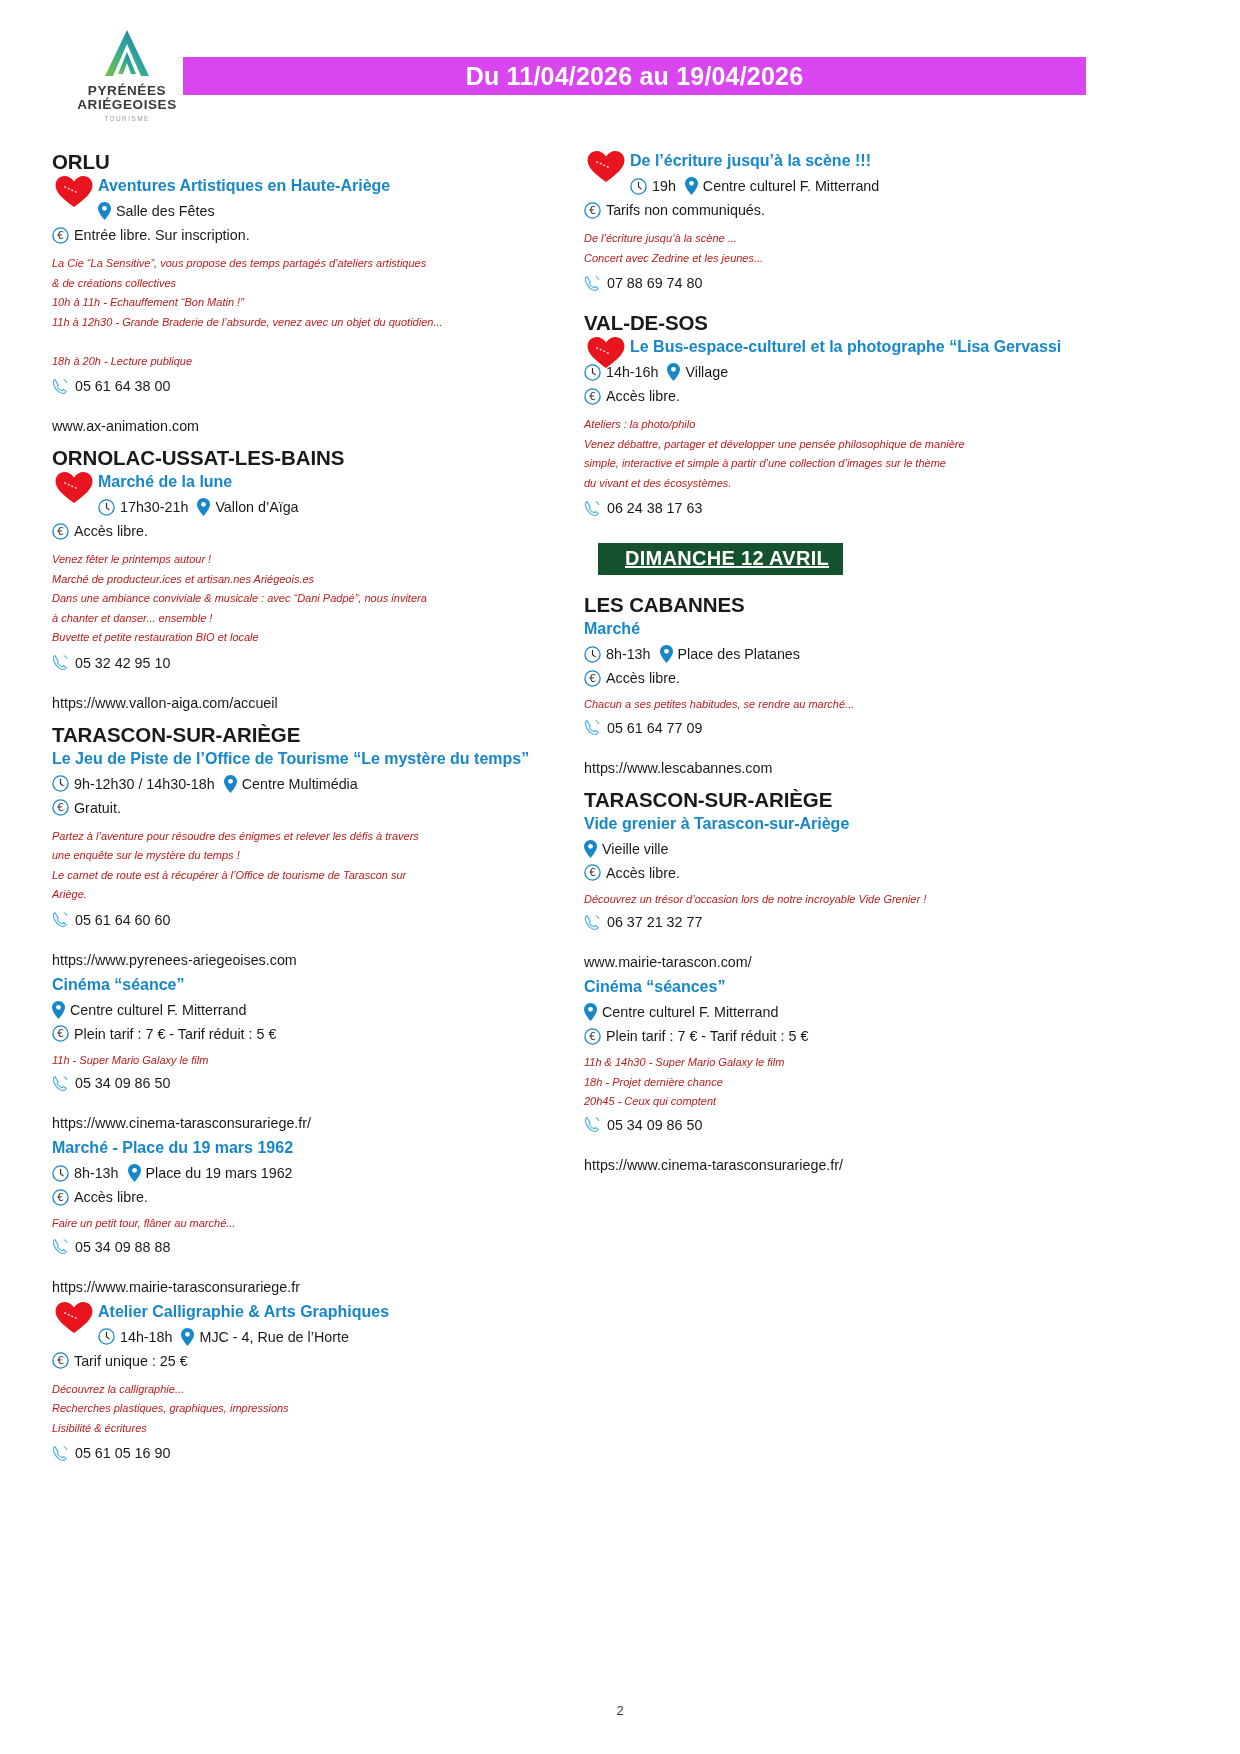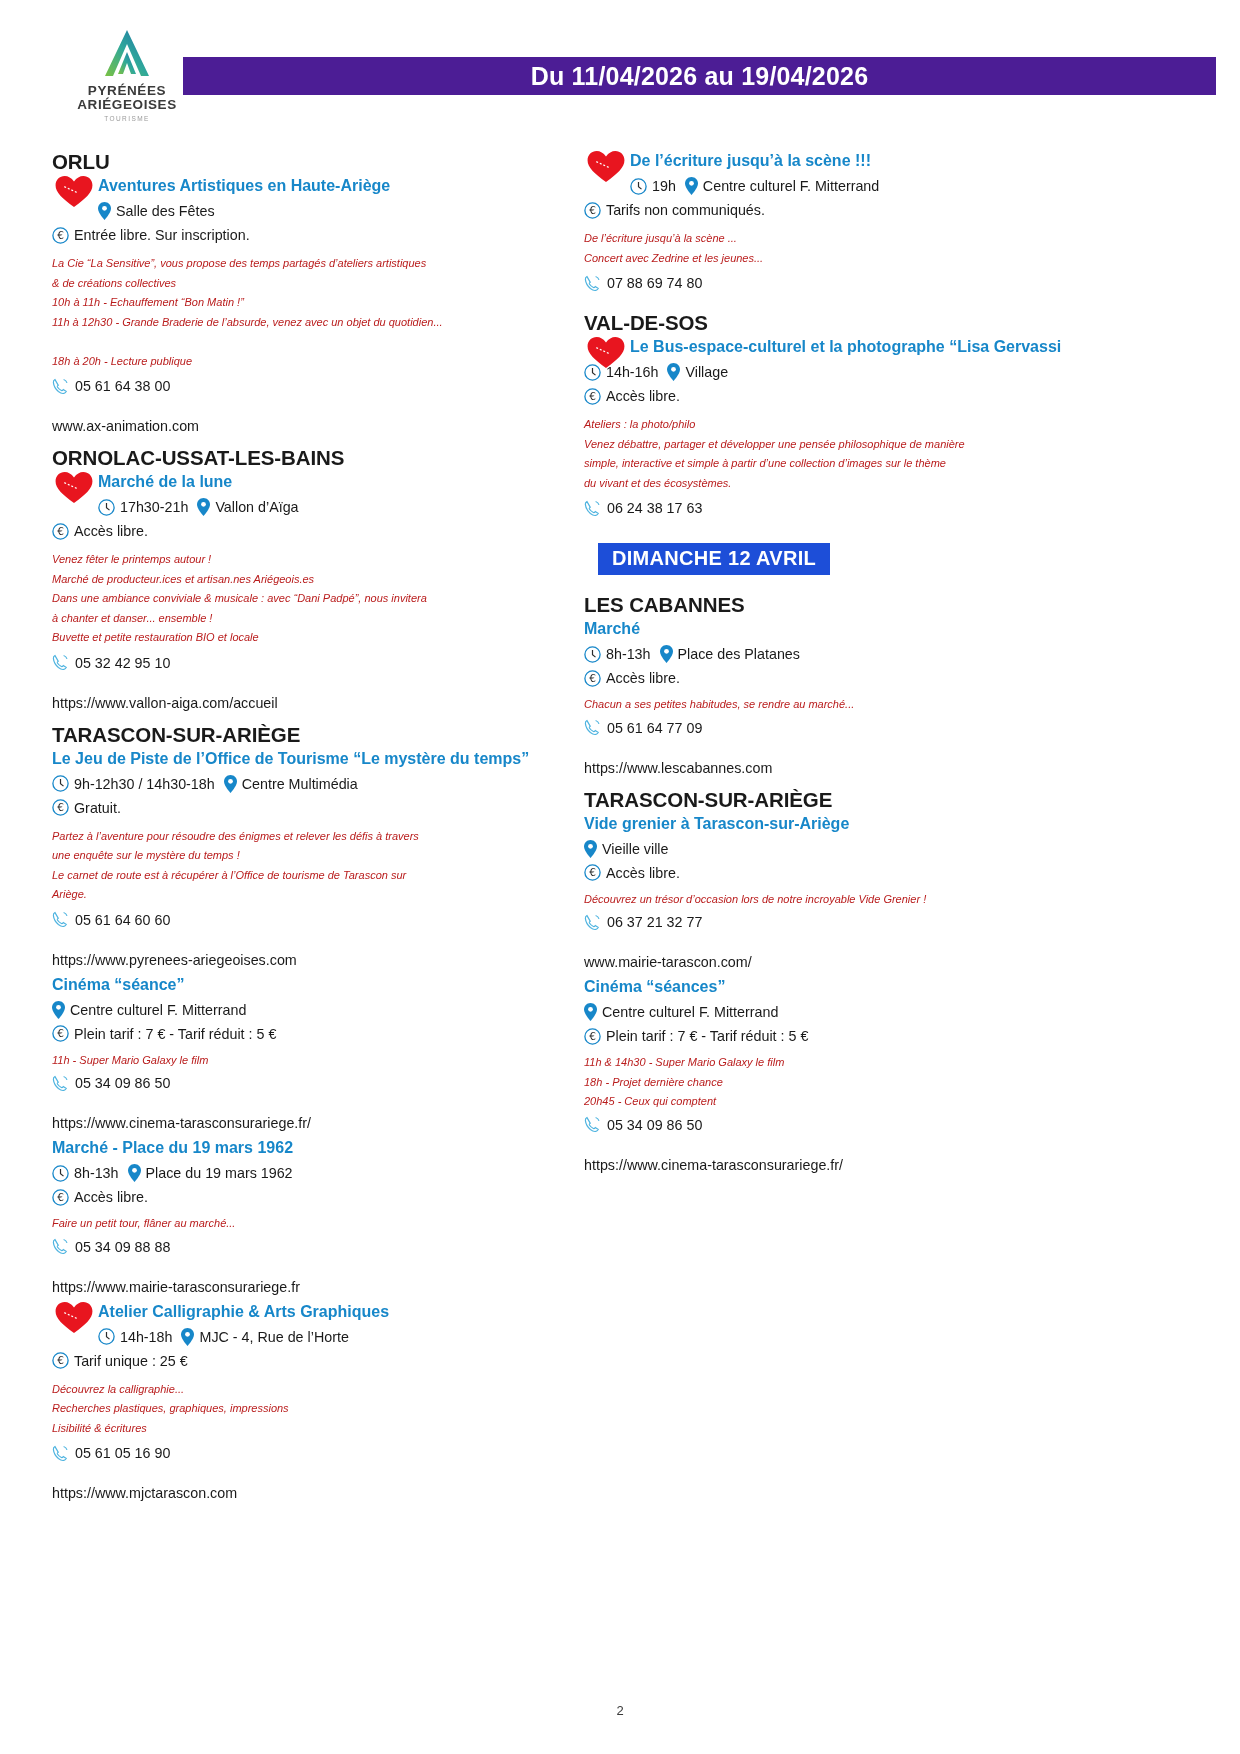--- a/index.html
+++ b/index.html
@@ -37,23 +37,23 @@
   .logo-l3 {
     font-size: 6.5px;
     letter-spacing: 1.4px;
     color: #9a9a9a;
     margin-top: 3px;
   }
   .date-banner {
     position: absolute;
     left: 183px;
     top: 57px;
-    width: 1033px;
+    width: 903px;
     height: 38px;
-    background: #4c1d95;
+    background: #d946ef;
     color: #ffffff;
     font-size: 25px;
     font-weight: 600;
     letter-spacing: 0.2px;
     display: flex;
     align-items: center;
     justify-content: center;
   }
 
   
@@ -130,27 +130,28 @@
   .line .ic { flex: none; margin-right: 6px; display: inline-flex; }
   .web {
     font-size: 14.3px;
     line-height: 20px;
     color: #1a1a1a;
     margin: 20px 0 4px 0;
   }
 
   .day-banner {
     display: inline-block;
-    background: #1d4ed8;
+    background: #14532d;
     color: #ffffff;
     font-size: 20px;
     font-weight: bold;
     letter-spacing: 0.3px;
-    padding: 4px 14px 5px 14px;
+    padding: 4px 14px 5px 27px;
     margin: 22px 0 8px 14px;
+    text-decoration: underline;
   }
 
   .page-num {
     position: absolute;
     bottom: 36px;
     left: 0;
     width: 1240px;
     text-align: center;
     font-size: 13px;
     color: #3a3a3a;
@@ -443,21 +444,20 @@
 Lisibilité &amp; écritures</div>
         <div class="line">
           <span class="ic">
               <svg width="17" height="17" viewBox="0 0 17 17">
                 <path d="M3 1.6c-1 .6-1.8 1.7-1.6 3 .4 3.5 2.3 6.6 5 8.9 1.6 1.3 3.6 2.3 5.5 1.9 1.1-.2 2-1 2.4-2l-3-1.8c-.5.6-1.1 1.2-1.9.9-1.6-.7-3-2-4-3.5-.4-.7.2-1.3.8-1.8L3 1.6z" fill="none" stroke="#4fb4e0" stroke-width="1.2"></path>
                 <path d="M11.6 1.5c1.6.5 2.9 1.8 3.4 3.4" fill="none" stroke="#4fb4e0" stroke-width="1.2"></path>
               </svg>
             </span>
           <span>05 61 05 16 90</span>
         </div>
-        <div class="web">https://www.mjctarascon.com</div>
       </div>
     </div>
   </div>
 
   <div class="col col-right">
 
     
     <div>
       <div class="ev-title indent">
         <svg class="heart" viewBox="0 0 40 34">

